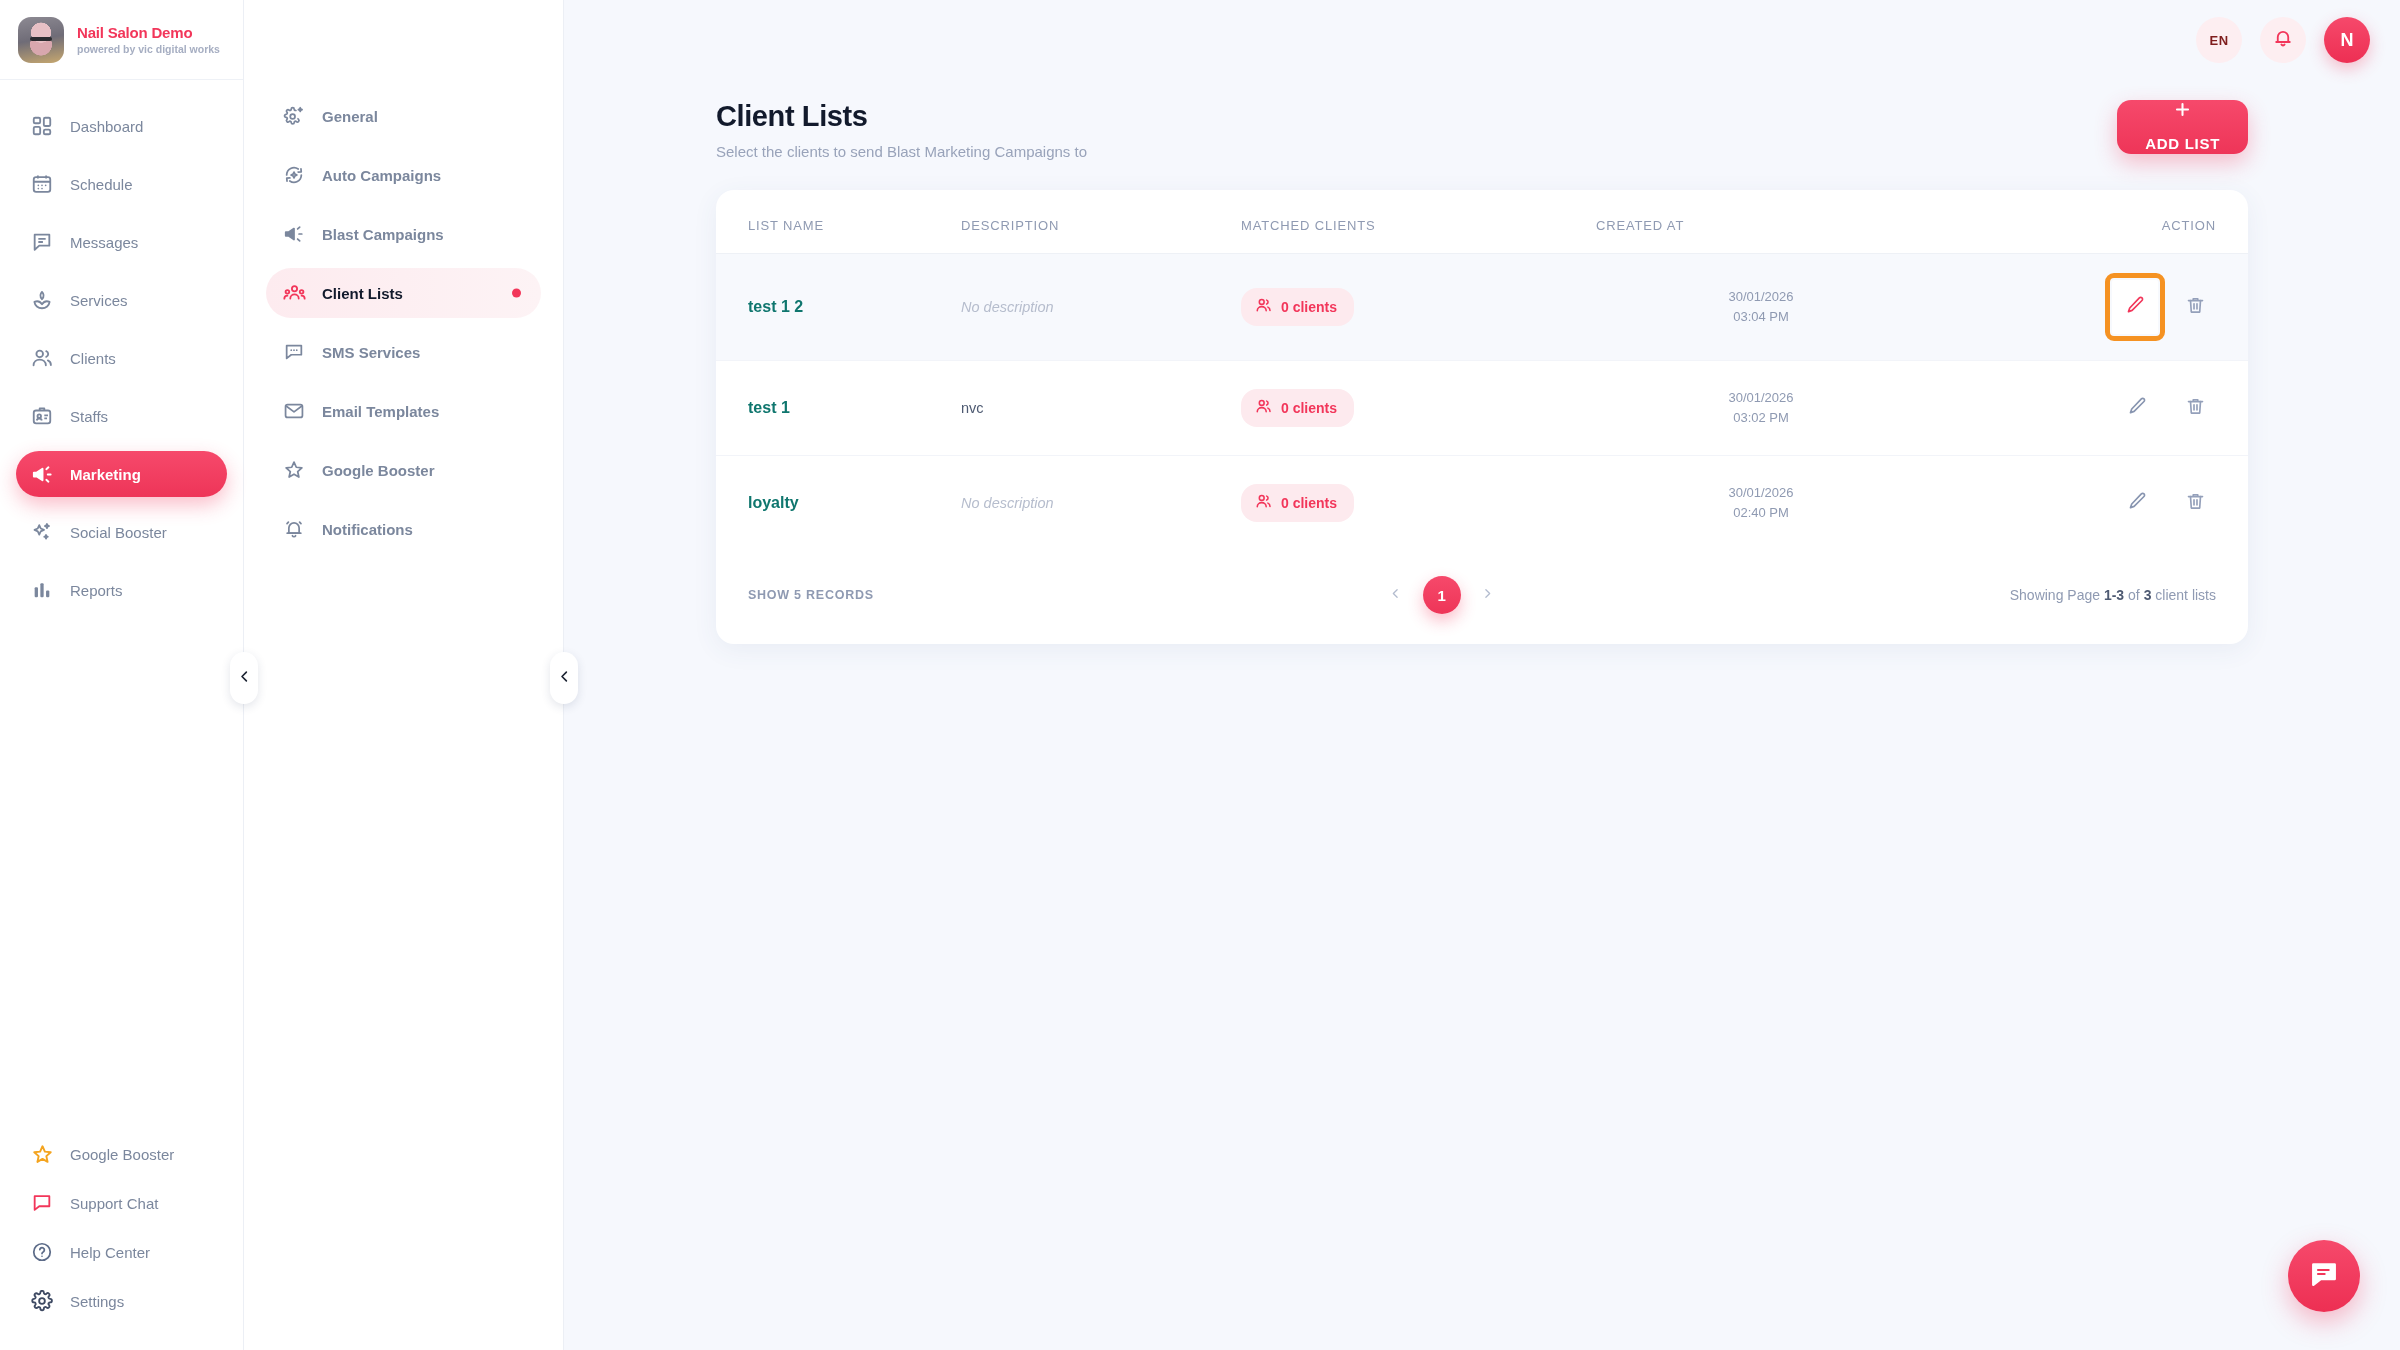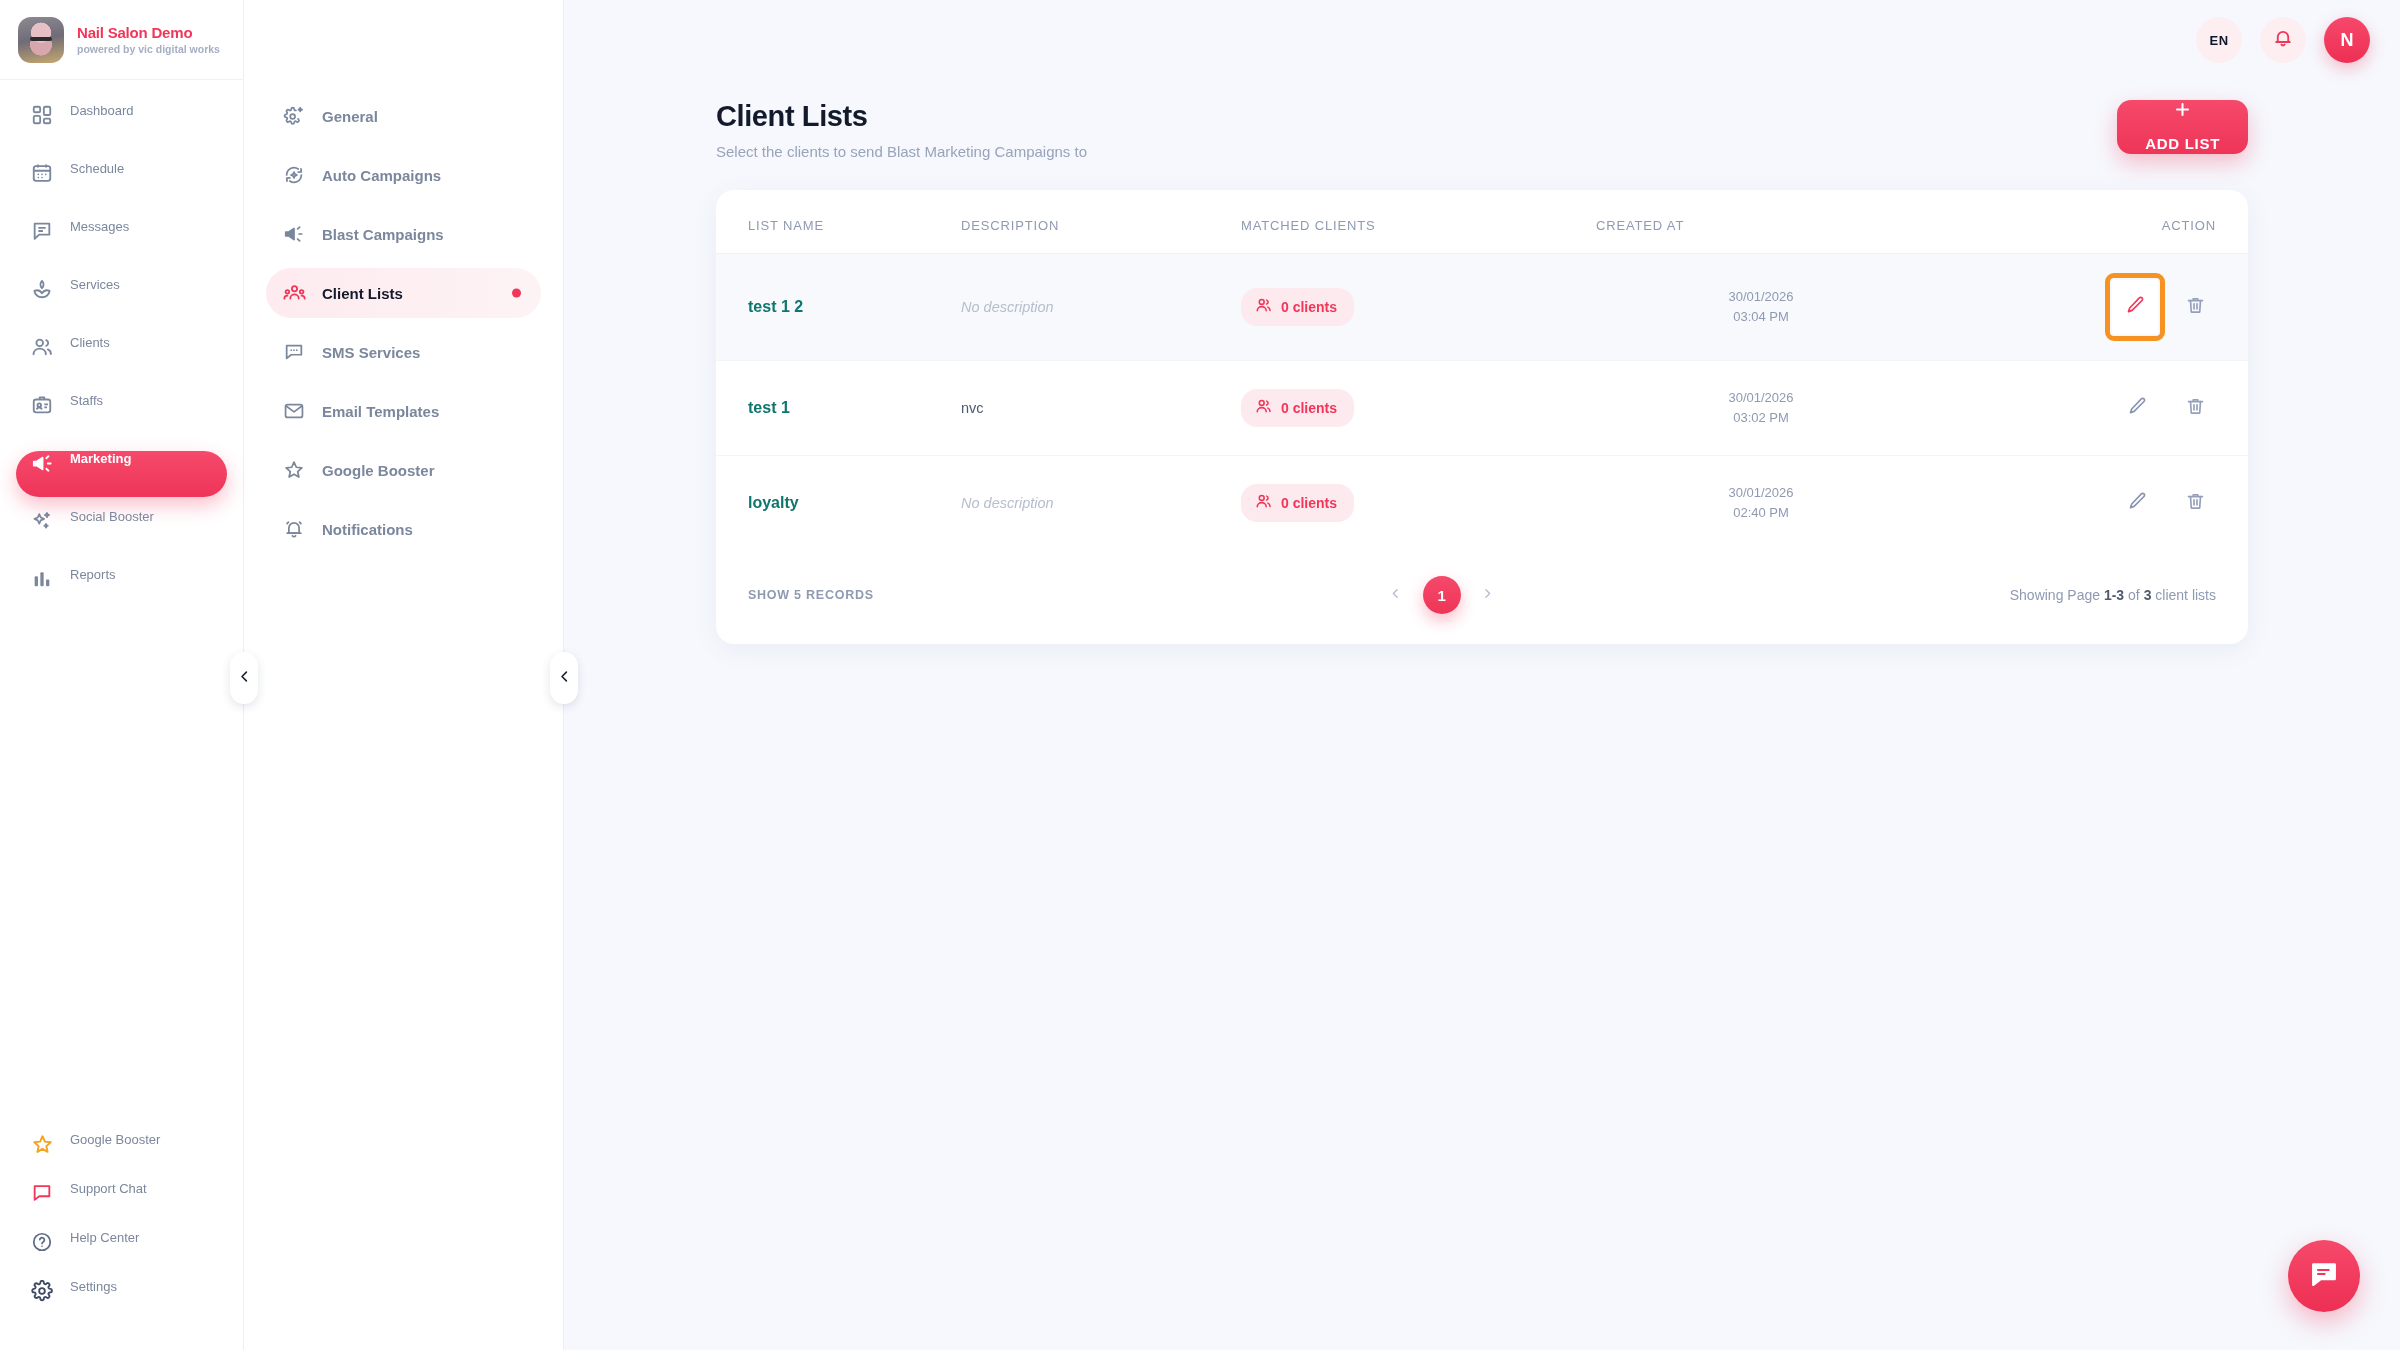--- a/index.html
+++ b/index.html
@@ -33,24 +33,24 @@
   .brand-avatar::after {
     content: ""; position: absolute; left: 26%; top: 44%;
     width: 48%; height: 9%; background: #2b2b30; border-radius: 2px;
   }
   .brand-text { display: flex; flex-direction: column; line-height: 1.15; }
   .brand-name { color: #f2365a; font-size: 15px; font-weight: bold; letter-spacing: -0.2px;}
   .brand-sub { color: #a6aec2; font-size: 10.5px; font-weight: bold; margin-top: 2px;}
 
   .nav-main { padding: 18px 0 0 0; display: flex; flex-direction: column; gap: 2px; }
   .nav-item {
-    display: flex; align-items: flex-start; gap: 16px;
+    display: flex; align-items: center; gap: 16px;
     height: 46px; margin: 5px 16px; padding: 0 14px;
     border-radius: 24px; cursor: pointer;
-    color: #7b879d; font-size: 13px; font-weight: 500;
+    color: #7b879d; font-size: 15px; font-weight: 500;
   }
   .nav-item .ico { width: 24px; height: 24px; display: flex; align-items: center; justify-content: center; flex: 0 0 24px; }
   .nav-item.active {
     background: linear-gradient(180deg,#f6496b,#ee3558);
     color: #ffffff; font-weight: bold;
     box-shadow: 0 8px 20px rgba(242,54,90,0.32);
   }
   .nav-item.active .ico svg { stroke: #fff; }
   .nav-bottom { margin-top: auto; padding-bottom: 22px; }
   .nav-bottom .nav-item { height: 44px; }
@@ -95,21 +95,21 @@
   .main { flex: 1 1 auto; height: 1350px; position: relative; background: #f6f8fd; overflow: hidden;}
   .topbar {
     height: 80px; display: flex; align-items: center; justify-content: flex-end;
     padding-right: 30px; gap: 18px;
   }
   .round-btn {
     width: 46px; height: 46px; border-radius: 50%;
     display: flex; align-items: center; justify-content: center; cursor: pointer;
     background: #fdeef1;
   }
-  .round-btn.lang { color: #0f172a; font-size: 13px; font-weight: bold; letter-spacing: .4px;}
+  .round-btn.lang { color: #7f1d1d; font-size: 13px; font-weight: bold; letter-spacing: .4px;}
   .round-btn.avatar {
     background: linear-gradient(180deg,#f6496b,#ed2f53); color: #fff;
     font-size: 18px; font-weight: bold;
     box-shadow: 0 6px 16px rgba(242,54,90,.30);
   }
 
   .page-head { padding: 20px 0 0 0; display: flex; align-items: flex-start; }
   .page-head-left { padding-left: 0; }
   .page-title { font-size: 29px; font-weight: bold; color: #121a2c; letter-spacing: -0.4px;}
   .page-sub { margin-top: 10px; font-size: 15px; color: #99a3ba; }

